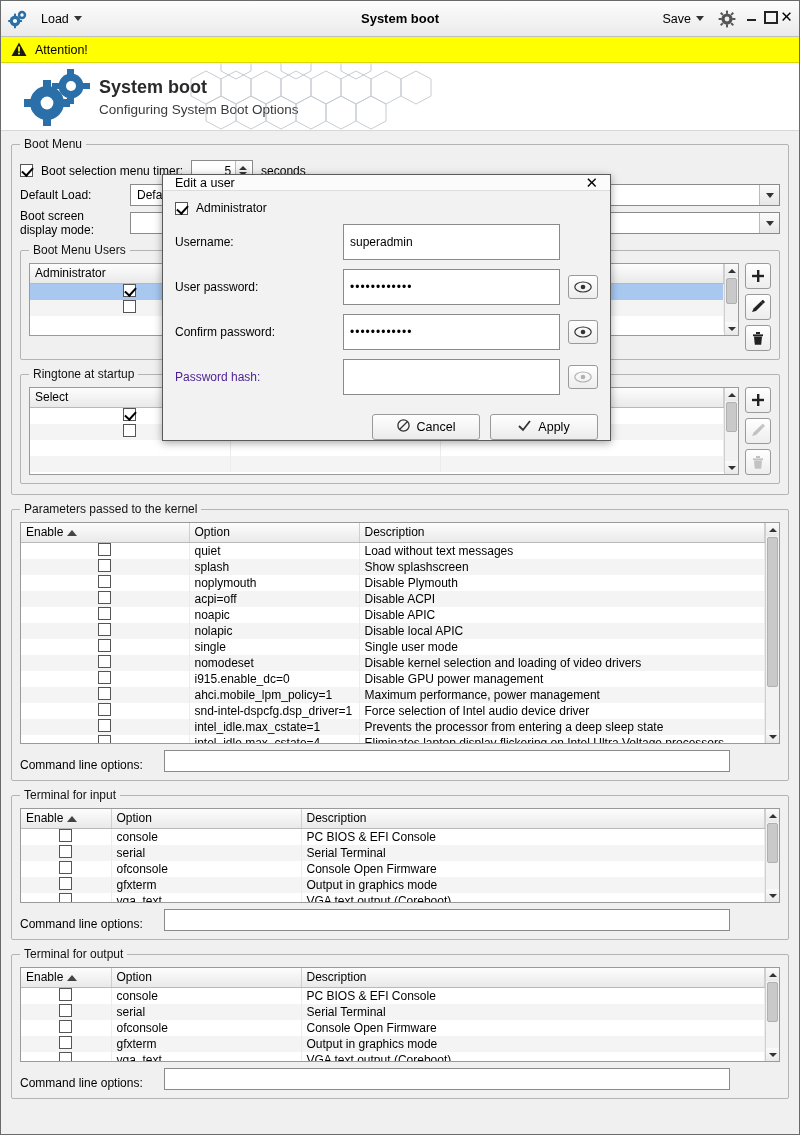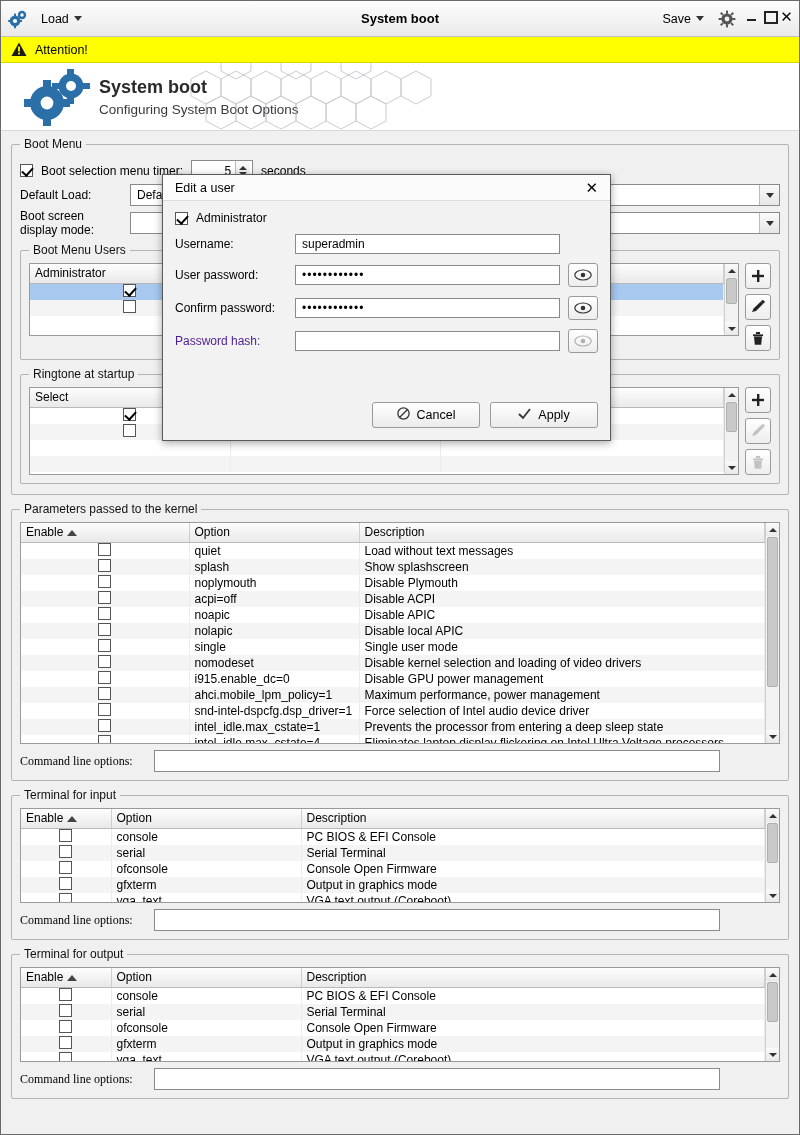--- a/index.html
+++ b/index.html
@@ -116,40 +116,40 @@
   .sb-arrow{width:13px;height:13px;display:flex;align-items:center;justify-content:center;background:linear-gradient(#fafafa,#e9e9e9);}
   .sb-thumb{width:11px;background:#c9c9c9;border:1px solid #b0b0b0;border-radius:2px;}
   .sb-track{flex:1 1 auto;width:100%;display:flex;justify-content:center;padding:1px 0;}
   .side-btns { display:flex; flex-direction:column; gap:5px; margin-left:6px; }
   .sbtn {
     width:26px;height:26px;border:1px solid #9a9a9a;border-radius:3px;
     background:linear-gradient(#ffffff,#ededed);
     display:flex;align-items:center;justify-content:center;font-size:15px;color:#222;
   }
   .sbtn.dim { color:#b4b4b4; }
-  .cmdrow { display:flex; align-items:center; gap:21px; margin-top:6px;font-family:Liberation Serif, serif;}
+  .cmdrow { display:flex; align-items:flex-end; gap:21px; margin-top:6px;}
   .cmdrow .inp { flex:1 1 auto; height:22px;border:1px solid #8a8a8a;background:#fff; }
   .sort-arrow { width:0;height:0;border-left:5px solid transparent;border-right:5px solid transparent;border-bottom:6px solid #444;display:inline-block;margin-left:4px;vertical-align:middle;}
   
   .modal {
     position:absolute; left:161px; top:173px; width:449px; height:267px;
     background:#f2f2f2; border:1px solid #5a5a5a; box-shadow:0 2px 8px rgba(0,0,0,.35);
     display:flex; flex-direction:column;
   }
   .modal-head {
     height:26px; background:#fbfbfb; border-bottom:1px solid #dcdcdc;
     display:flex; align-items:center; padding:0 12px; font-size:12.5px;
   }
   .modal-close { margin-left:auto; font-size:15px; line-height:1; }
   .modal-body { padding:10px 12px; flex:1 1 auto;}
   .m-row { display:flex; align-items:center; margin-bottom:9px; gap:8px;}
   .m-lbl { width:112px; font-size:12px; }
   .m-inp {
-    flex:1 1 auto; height:20px; border:1px solid #8a8a8a; background:#fff;
-    display:flex; align-items:center; padding:0 6px; font-size:12px; letter-spacing:0;
+    flex:1 1 auto; height:36px; border:1px solid #8a8a8a; background:#fff;
+    display:flex; align-items:center; padding:0 6px; font-size:12px; letter-spacing:0;margin-left:48px;
   }
   .m-inp.pw { letter-spacing:1px; font-size:12px; }
   .eye {
     width:30px;height:24px;border:1px solid #9a9a9a;border-radius:3px;
     background:linear-gradient(#ffffff,#ededed);display:flex;align-items:center;justify-content:center;
   }
   .eye.dim svg { opacity:.35; }
   .m-foot { display:flex; justify-content:flex-end; gap:10px; padding:0 12px 12px 12px;}
   .mbtn {
     min-width:108px;height:26px;border:1px solid #9a9a9a;border-radius:3px;

